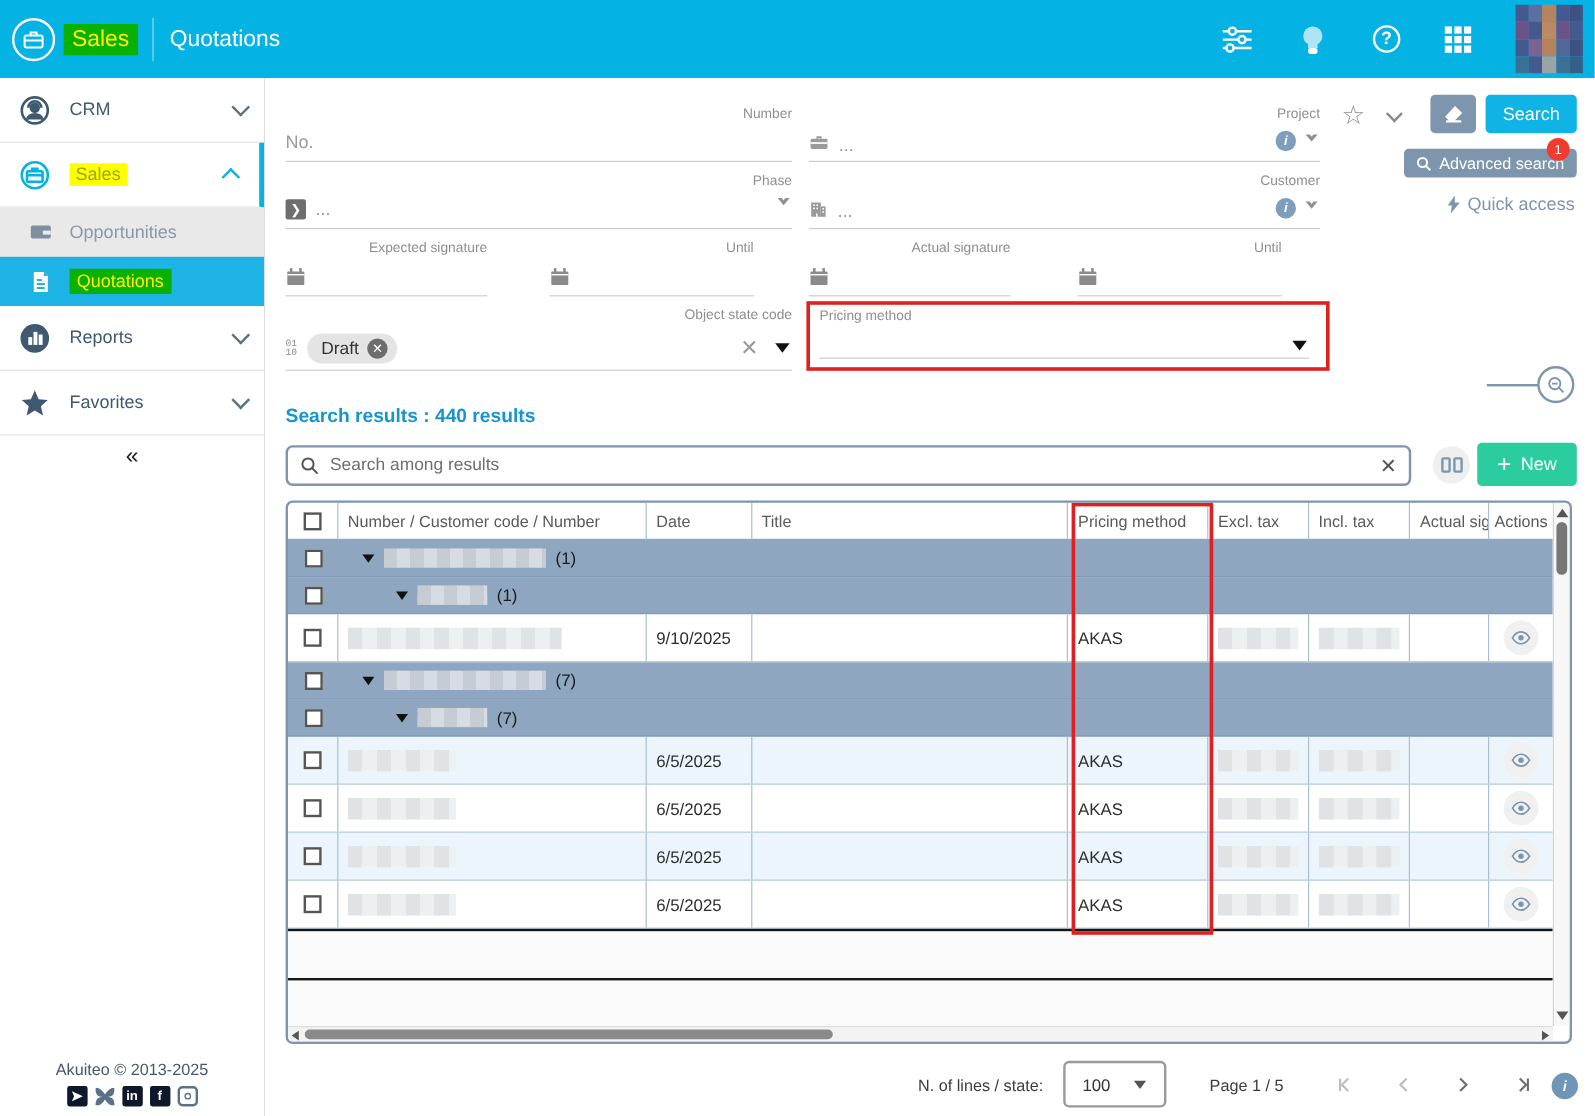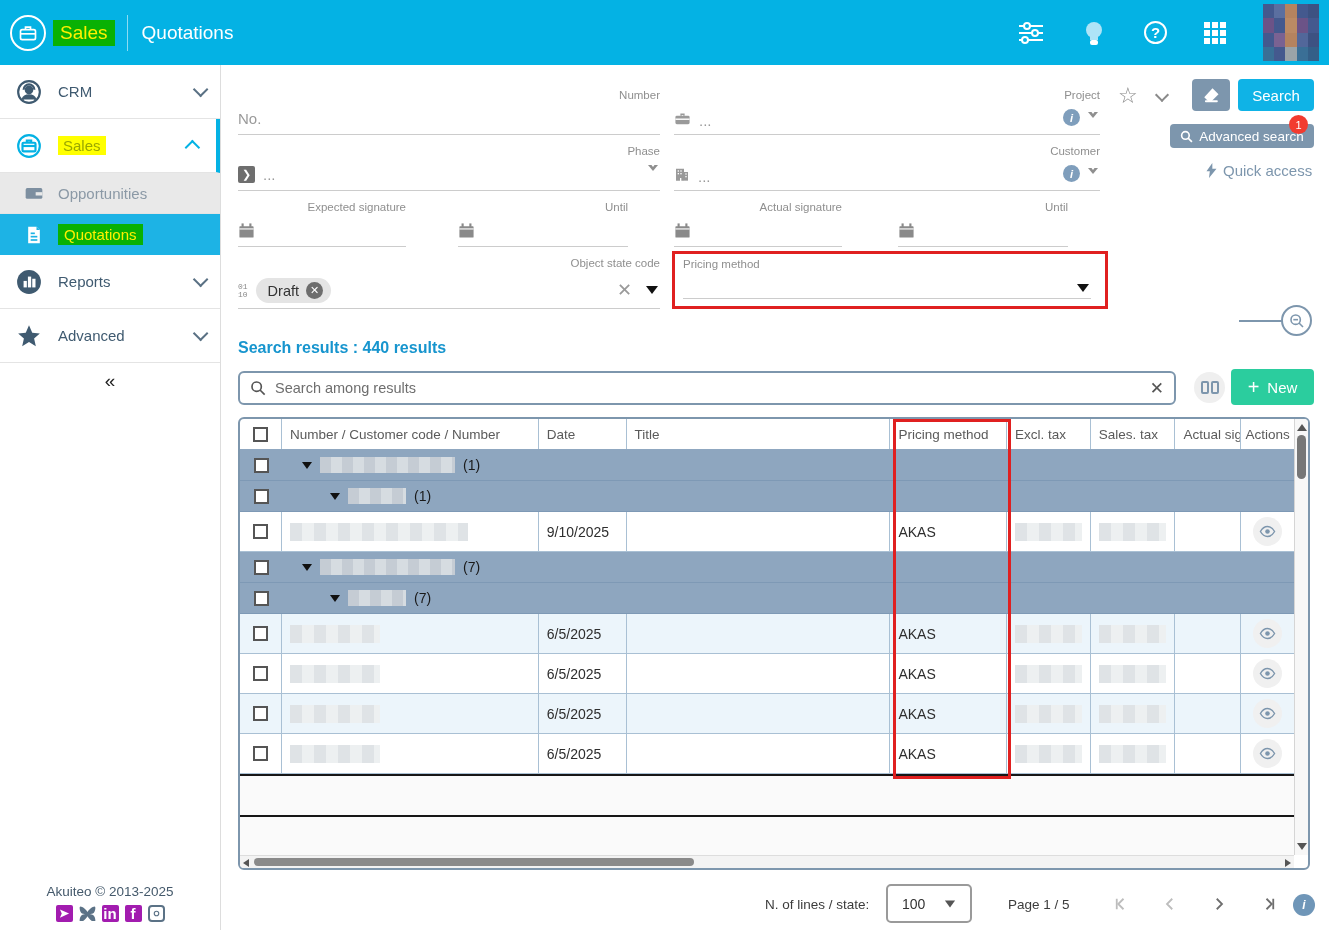--- a/index.html
+++ b/index.html
@@ -34,21 +34,21 @@
   .side-item.selected { background:#1db3e5; color:#fff; border-bottom:none; }
   .side-item.selected .s-icon { color:#fff; }
   .hl-green { background:#09b104; color:#fff000; padding:2px 6px; }
   .chev { margin-left:auto; width:11px; height:11px; border-right:2px solid #5a7184; border-bottom:2px solid #5a7184; transform:rotate(45deg) translateY(-3px); }
   .chev.up { transform:rotate(-135deg) translateY(-3px); border-color:#04b2e4; }
   .collapse-row { height:36px; display:flex; align-items:center; justify-content:center; font-size:19px; color:#222; cursor:pointer; }
   .side-footer { position:absolute; bottom:8px; left:0; width:100%; text-align:center; color:#44596b; }
   .side-footer .copy { font-size:13.5px; margin-bottom:6px; }
   .soc-row { display:flex; justify-content:center; gap:6px; }
   .soc { width:17px; height:17px; color:#5b7286; display:flex; align-items:center; justify-content:center; }
-  .soc.boxed { background:#a21caf; color:#fff; border-radius:2px; font-size:15px; font-weight:bold; }
+  .soc.boxed { background:#0f172a; color:#fff; border-radius:2px; font-size:11px; font-weight:bold; }
   .soc.outline { border:2px solid #5b7286; border-radius:4px; }
 
   
   .main { position:absolute; top:65px; left:221px; right:0; bottom:0; background:#fff; }
 
   
   .field { position:absolute; height:50px; border-bottom:1px solid #ccc;text-align:right; }
   .f-label { font-size:11.5px; color:#8f8f8f; }
   .f-row { display:flex; align-items:center; margin-top:7px; gap:8px; }
   .ph { color:#9a9a9a; font-size:15px; }
@@ -262,21 +262,21 @@
       </span>
       <span>Reports</span>
       <span class="chev"></span>
     </div>
     <div class="side-item">
       <span class="s-icon">
         <svg width="26" height="26" viewBox="0 0 24 24" fill="currentColor">
             <path d="M12 2l3 7 7 .6-5.3 4.8 1.6 7L12 17.6 5.7 21.4l1.6-7L2 9.6 9 9z"></path>
           </svg>
       </span>
-      <span>Advanced</span>
+      <span>Favorites</span>
       <span class="chev"></span>
     </div>
     <div class="collapse-row">
       <span>«</span>
     </div>
     <div class="side-footer">
       <div class="copy">Akuiteo © 2013-2025</div>
       <div class="soc-row">
         <span class="soc boxed">
           <svg width="11" height="11" viewBox="0 0 24 24" fill="#fff">
@@ -489,21 +489,21 @@
       <div class="tgrid">
         <div class="trow thead" id="thead-row">
             <div class="tcell c0">
               <span class="cb"></span>
             </div>
             <div class="tcell c1">Number / Customer code / Number</div>
             <div class="tcell c2">Date</div>
             <div class="tcell c3">Title</div>
             <div class="tcell c4">Pricing method</div>
             <div class="tcell c5">Excl. tax</div>
-            <div class="tcell c6">Sales. tax</div>
+            <div class="tcell c6">Incl. tax</div>
             <div class="tcell c7">Actual sign</div>
             <div class="tcell c8">Actions</div>
           </div>
         <div id="tbody">
             <div class="trow group">
               <div class="tcell c0" style="border-right: none;">
                 <span class="cb"></span>
               </div>
               <div class="tcell gc" style="border-right: none; padding-left: 20px;">
                 <span class="caret"></span>

